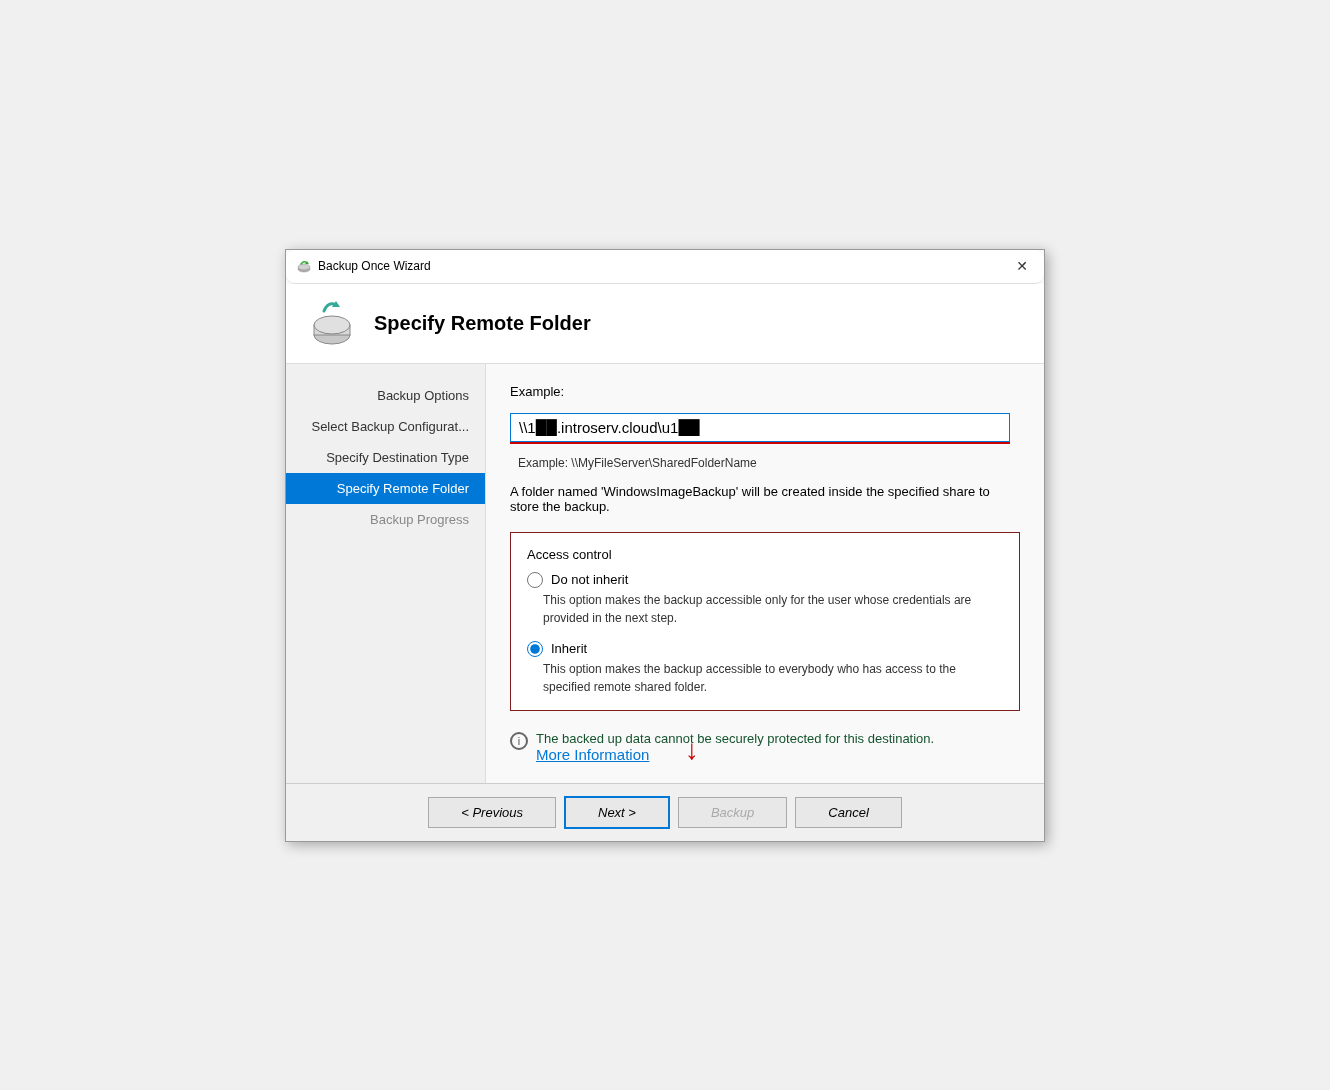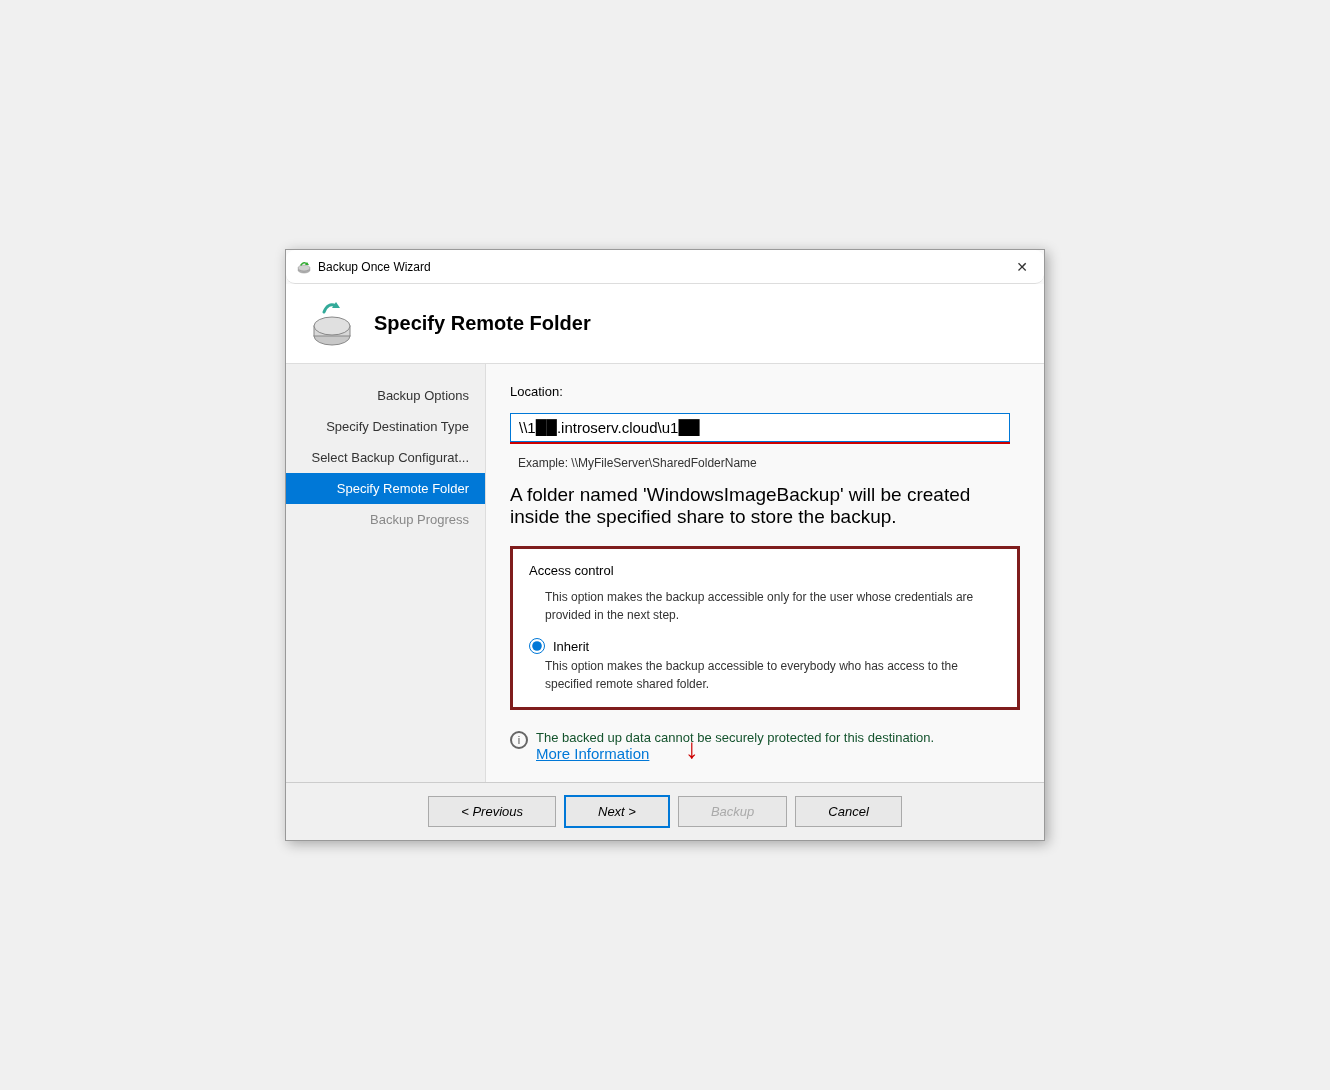--- a/index.html
+++ b/index.html
@@ -126,27 +126,27 @@
       background: #c00;
       margin-top: 0px;
     }
     .example-text {
       font-size: 12px;
       color: #333;
       margin-top: 2px;
       margin-left: 8px;
     }
     .info-text {
-      font-size: 19px;
+      font-size: 13px;
       color: #000;
       margin-top: 4px;
     }
 
     .access-control-box {
-      border: 3px solid #7f1d1d;
+      border: 1px solid #7f1d1d;
       padding: 14px 16px;
       background: #fff;
       margin-top: 8px;
     }
     .access-control-title {
       font-size: 13px;
       color: #000;
       margin-bottom: 10px;
     }
     .radio-group {
@@ -291,46 +291,50 @@
     <span class="header-title">Specify Remote Folder</span>
   </div>
 
   <div class="body-area">
 
     <div class="sidebar">
       <div class="sidebar-item normal">
         <span>Backup Options</span>
       </div>
       <div class="sidebar-item normal">
+        <span>Select Backup Configurat...</span>
+      </div>
+      <div class="sidebar-item normal">
         <span>Specify Destination Type</span>
-      </div>
-      <div class="sidebar-item normal">
-        <span>Select Backup Configurat...</span>
       </div>
       <div class="sidebar-item active">
         <span>Specify Remote Folder</span>
       </div>
       <div class="sidebar-item inactive">
         <span>Backup Progress</span>
       </div>
     </div>
 
     <div class="content-area">
-      <div class="location-label">Location:</div>
+      <div class="location-label">Example:</div>
       <div class="location-input-wrap">
         <input class="location-input" type="text" value="\\1██.introserv.cloud\u1██" style="">
         <div class="location-underline"></div>
       </div>
       <div class="example-text">Example: \\MyFileServer\SharedFolderName</div>
       <div class="info-text">A folder named 'WindowsImageBackup' will be created inside the specified share to store the backup.</div>
 
       <div class="access-control-box">
         <div class="access-control-title">Access control</div>
         <div class="radio-group">
           <div class="radio-item">
+            <div class="radio-row">
+              <input class="radio-input" type="radio" name="access" id="radio-do-not-inherit" style="">
+              <label class="radio-label" for="radio-do-not-inherit">Do not inherit</label>
+            </div>
             <div class="radio-desc">This option makes the backup accessible only for the user whose credentials are provided in the next step.</div>
           </div>
           <div class="radio-item">
             <div class="radio-row">
               <input class="radio-input" type="radio" name="access" id="radio-inherit" checked="" style="">
               <label class="radio-label" for="radio-inherit">Inherit</label>
             </div>
             <div class="radio-desc">This option makes the backup accessible to everybody who has access to the specified remote shared folder.</div>
           </div>
         </div>

